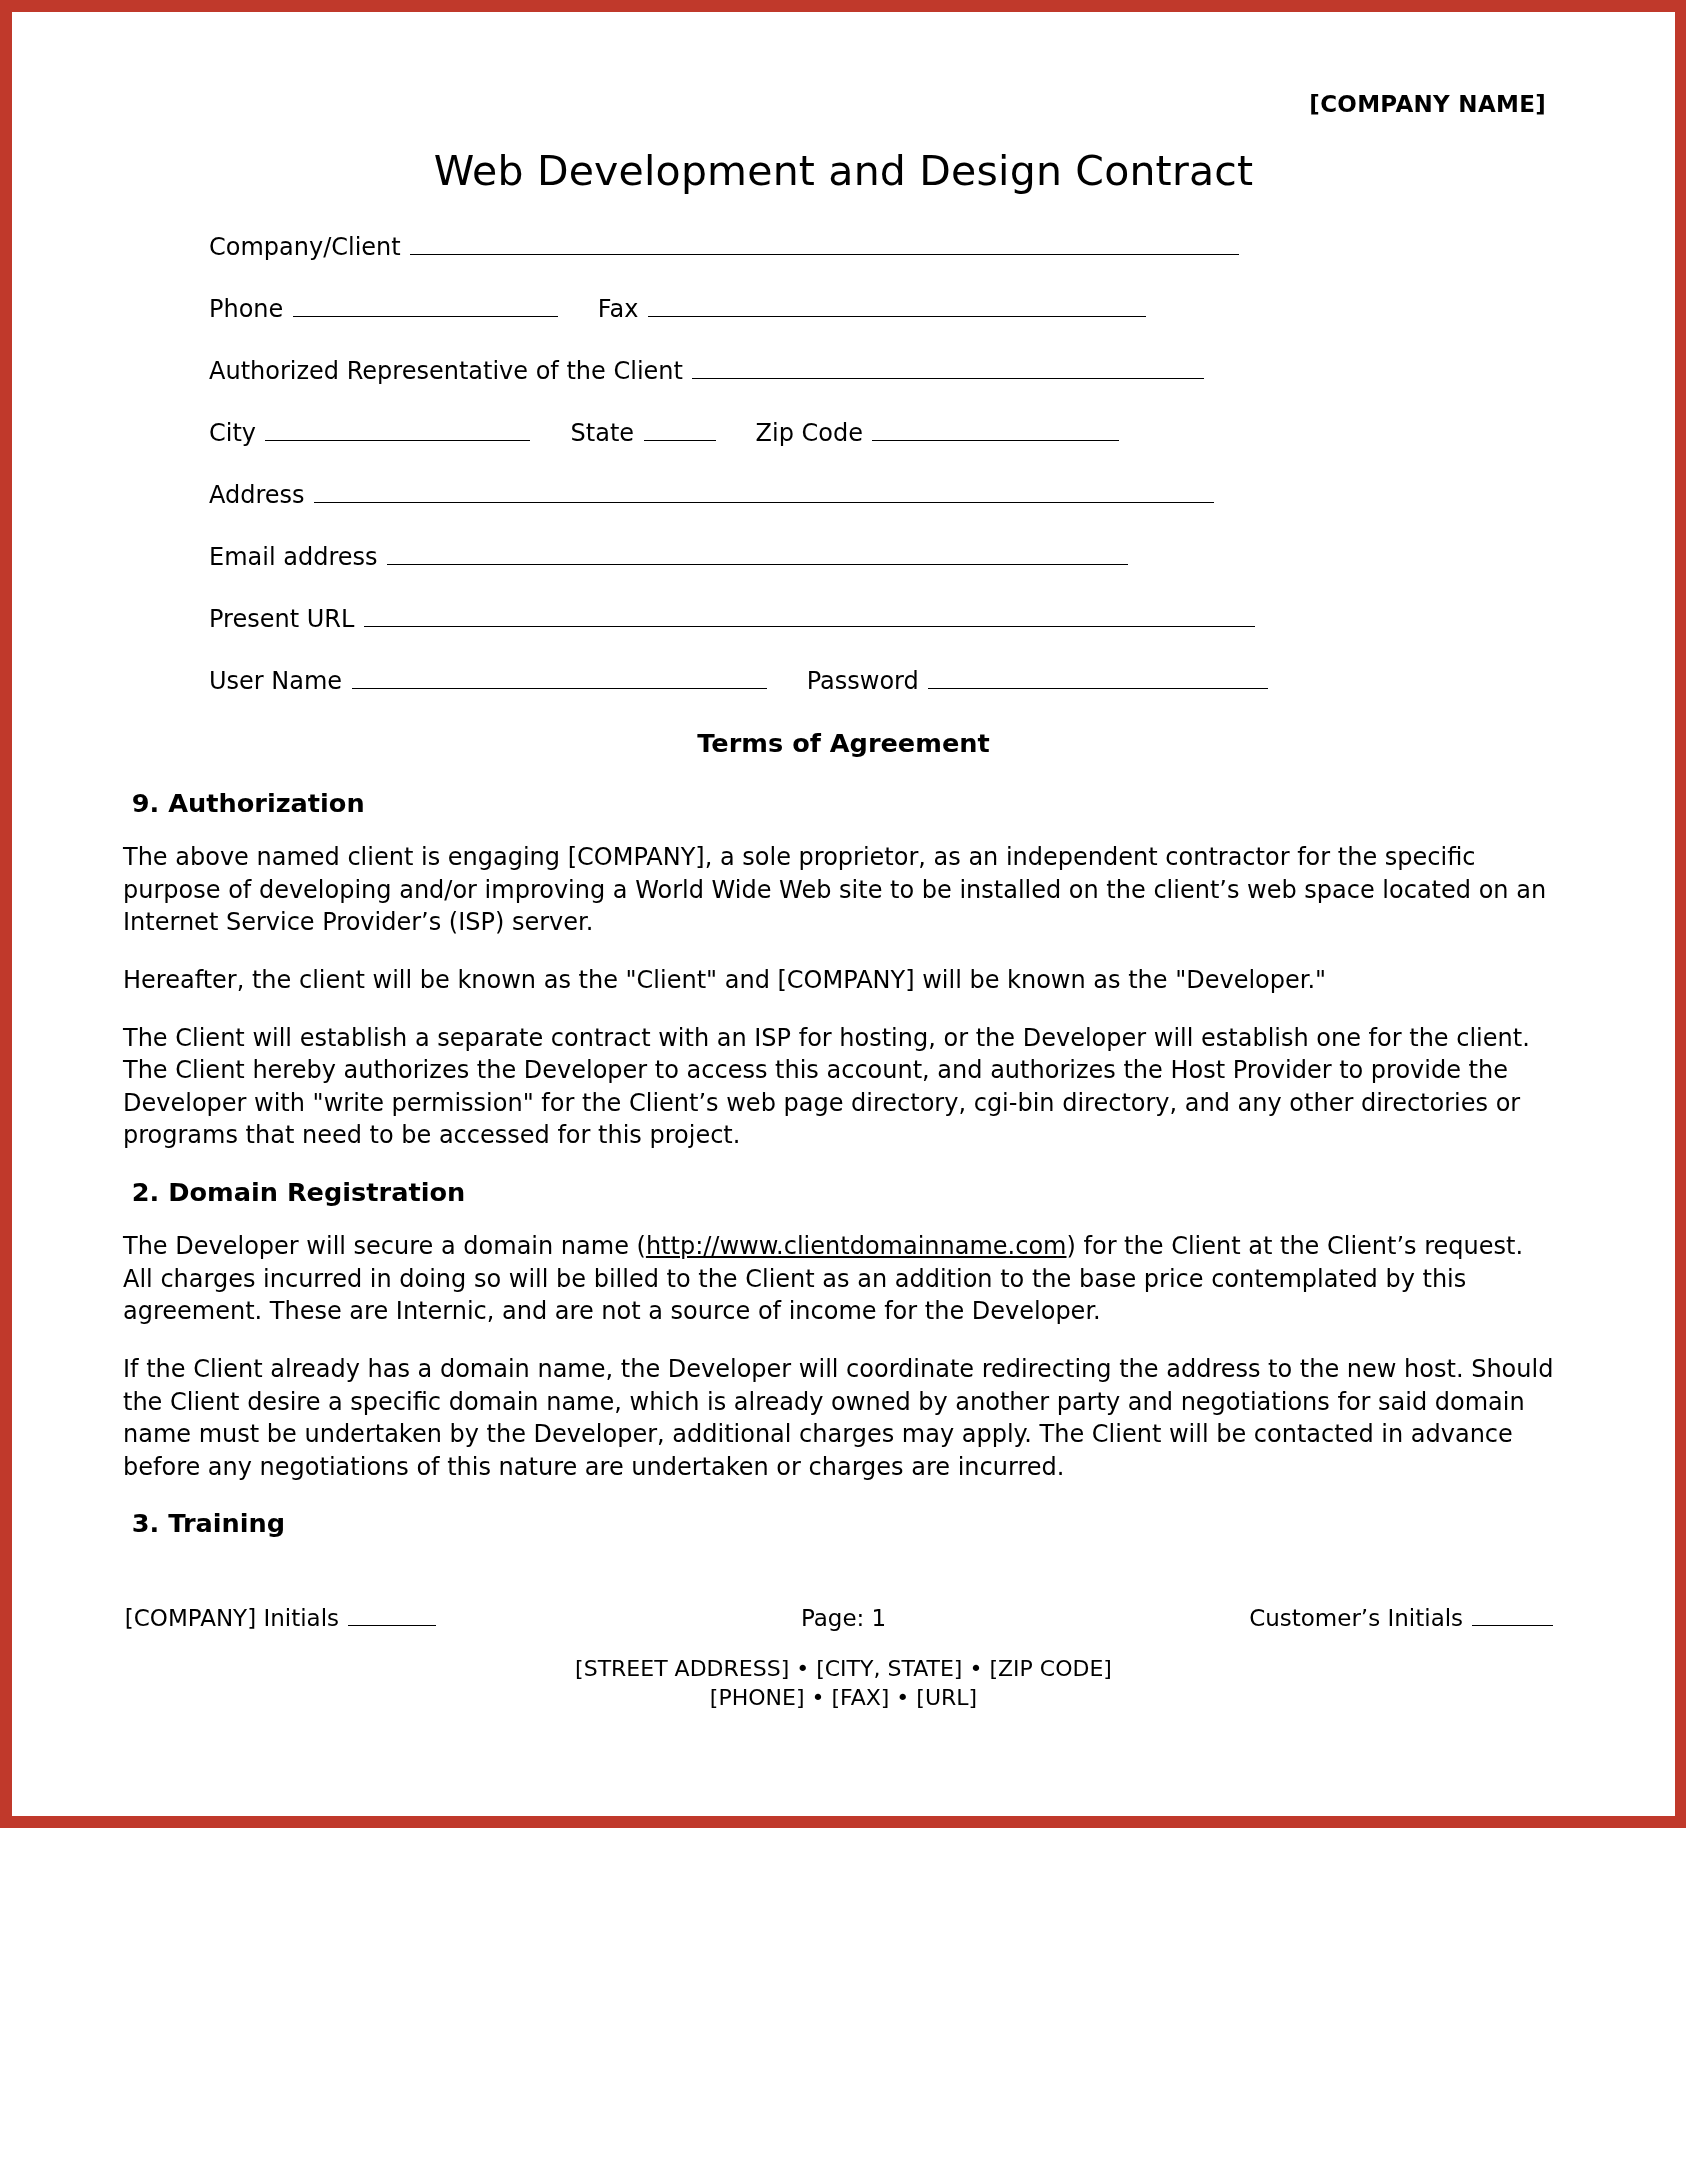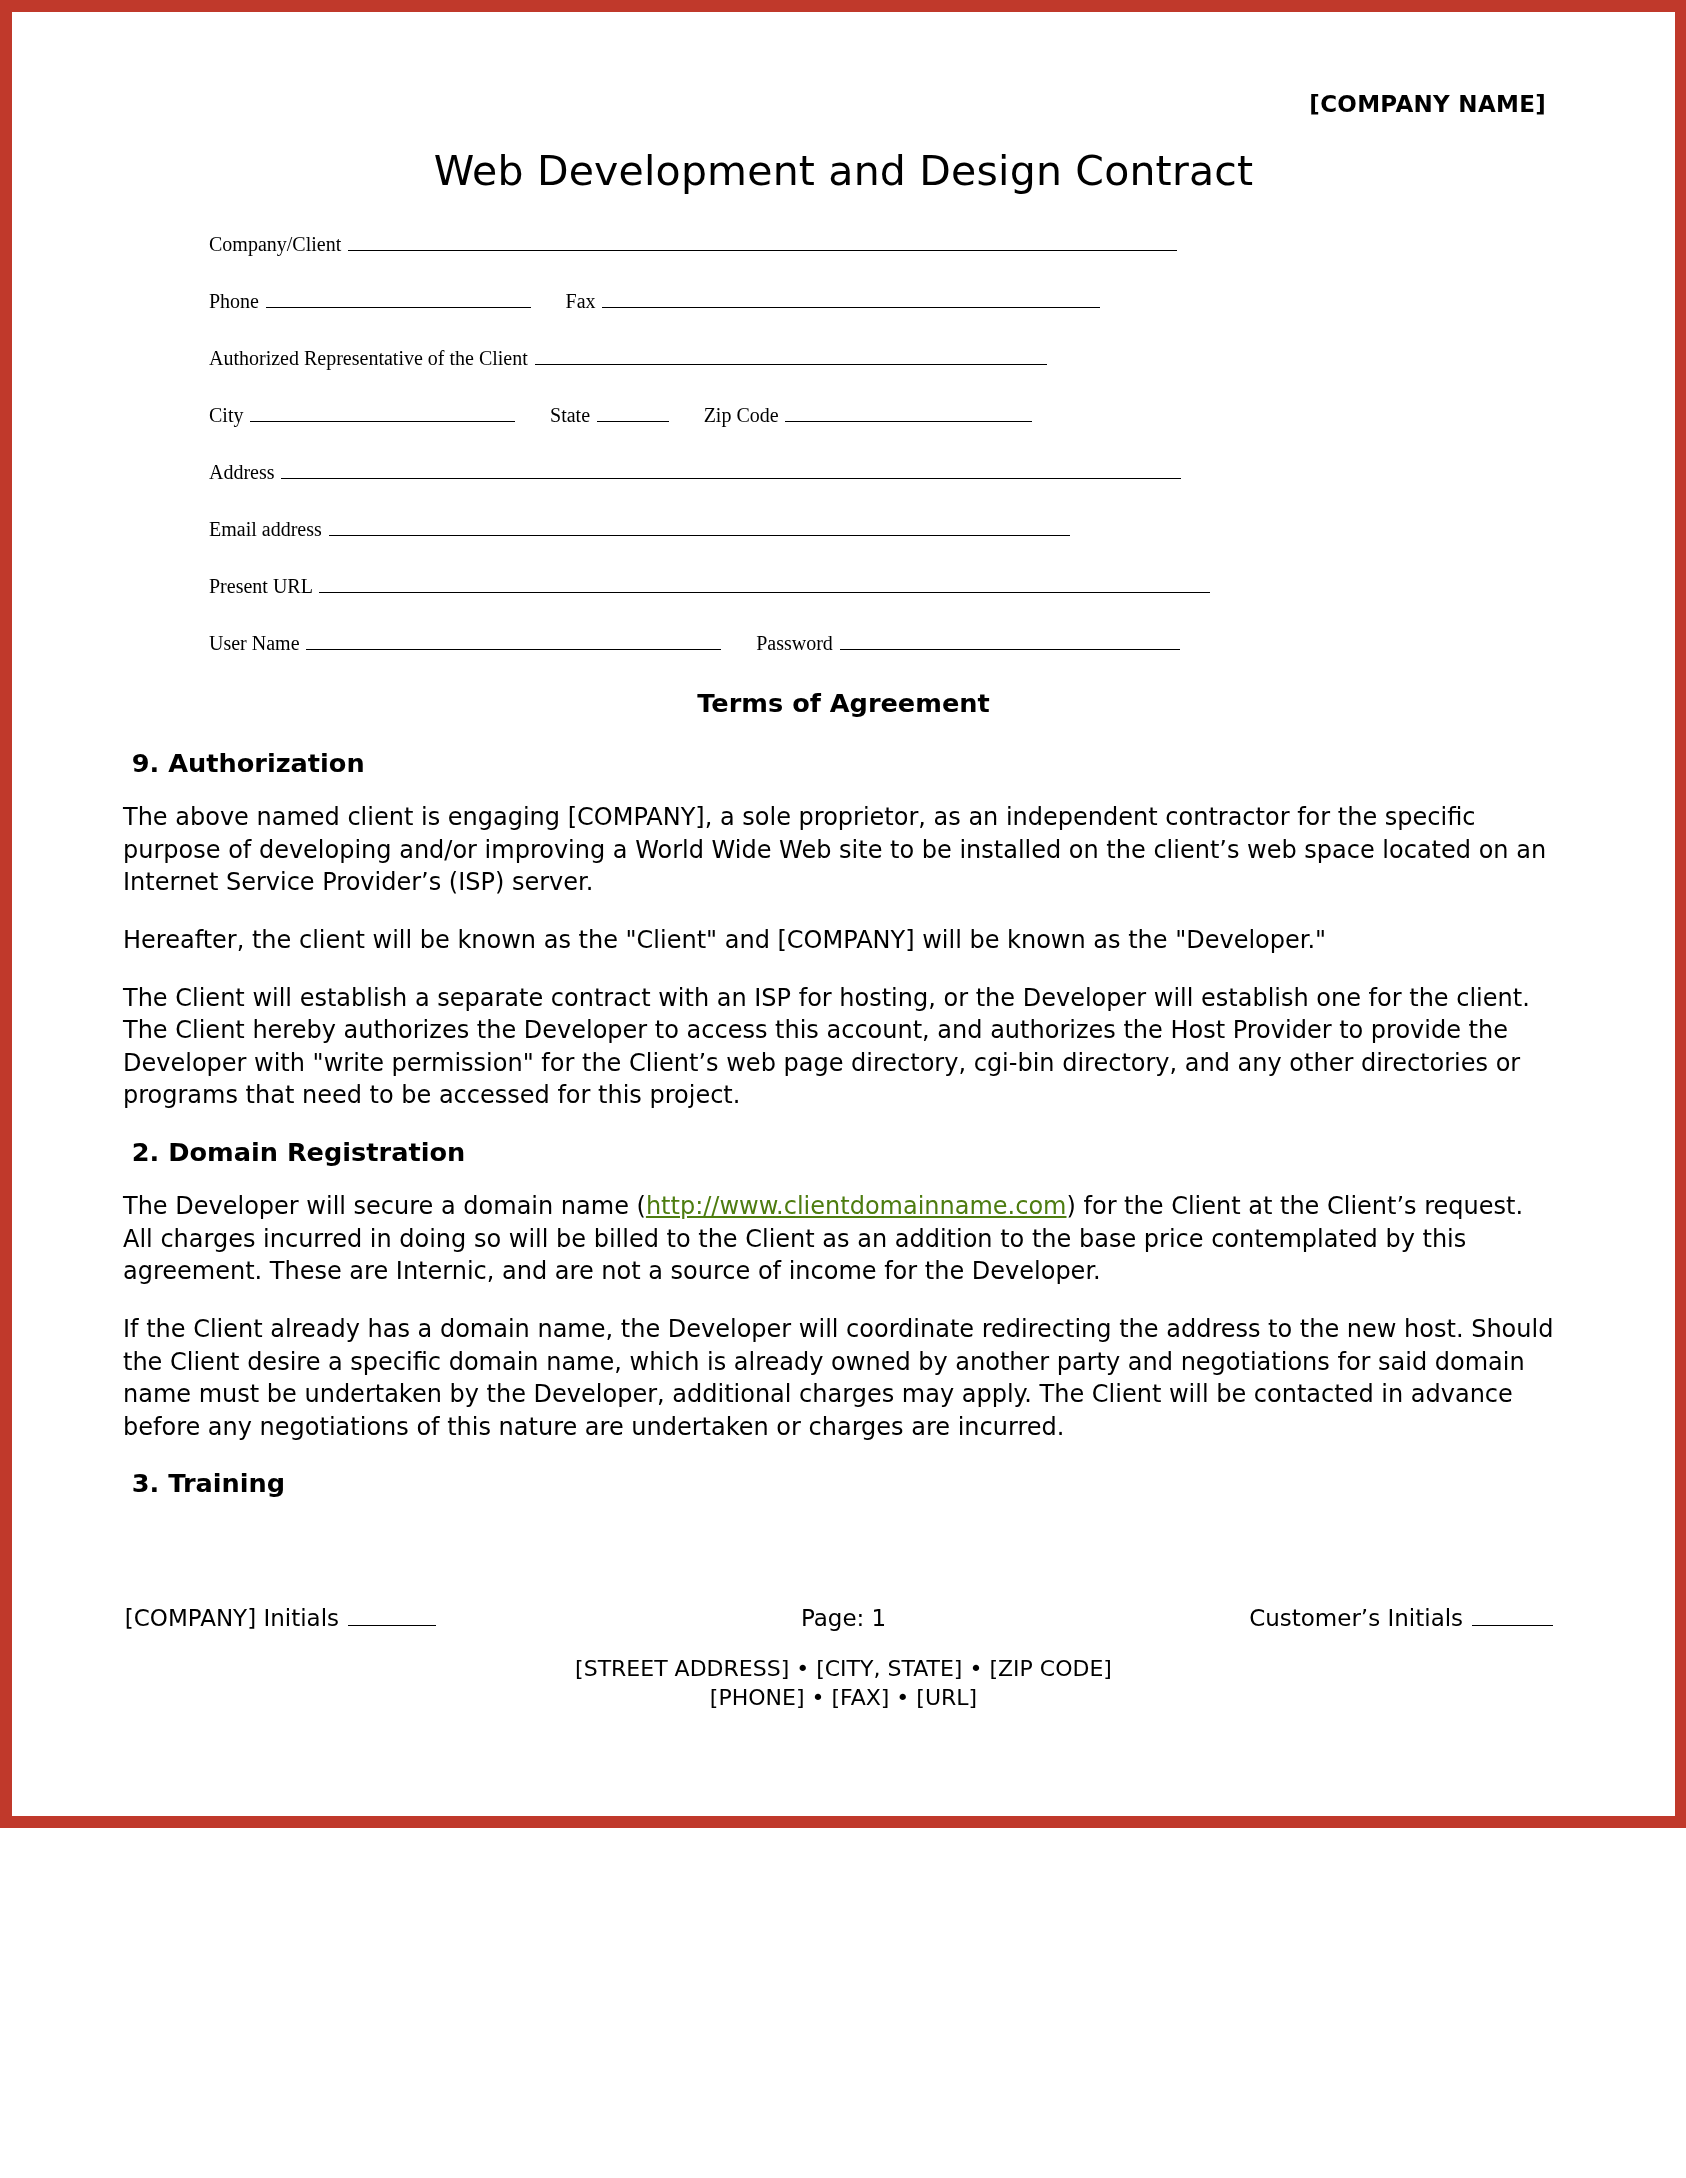--- a/index.html
+++ b/index.html
@@ -49,25 +49,24 @@
     margin: 0 0 37px 0;
     letter-spacing: 0.2px;
   }
 
   .form-block {
     padding-left: 93px;
     padding-right: 53px;
   }
 
   .form-row {
-    font-size: 20px;
+    font-size: 24px;
     line-height: 1.25;
     margin-bottom: 32px;
     white-space: nowrap;
-    font-family: Liberation Serif, serif;
   }
 
   .form-label {
     display: inline;
   }
 
   .rule {
     display: inline-block;
     border-bottom: 1.8px solid #000;
     height: 0.85em;
@@ -110,21 +109,21 @@
     margin: 0 0 25px 0;
     text-align: left;
   }
 
   .body-block {
     padding-left: 7px;
     padding-right: 17.6px;
   }
 
   .link {
-    color: #4d7c0f;
+    color: #000000;
     text-decoration: underline;
   }
 
   .footer-line {
     position: absolute;
     left: 104px;
     right: 104px;
     bottom: 104px;
   }
 

